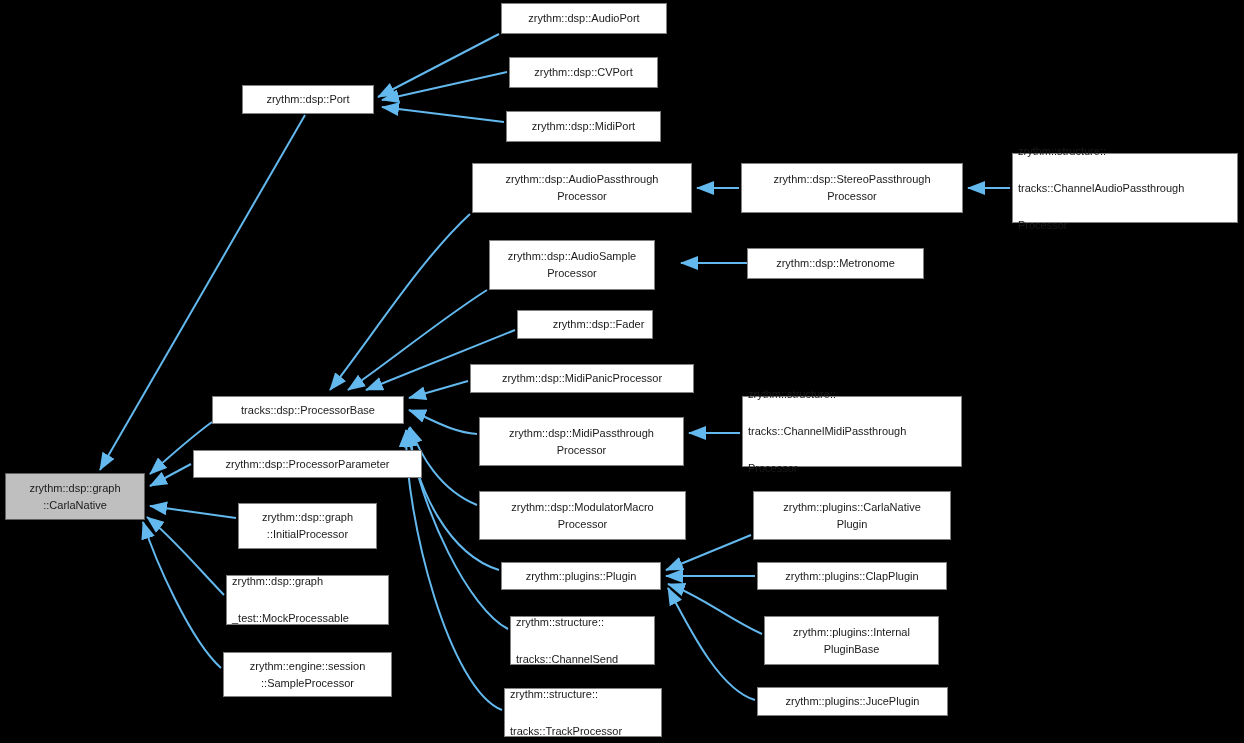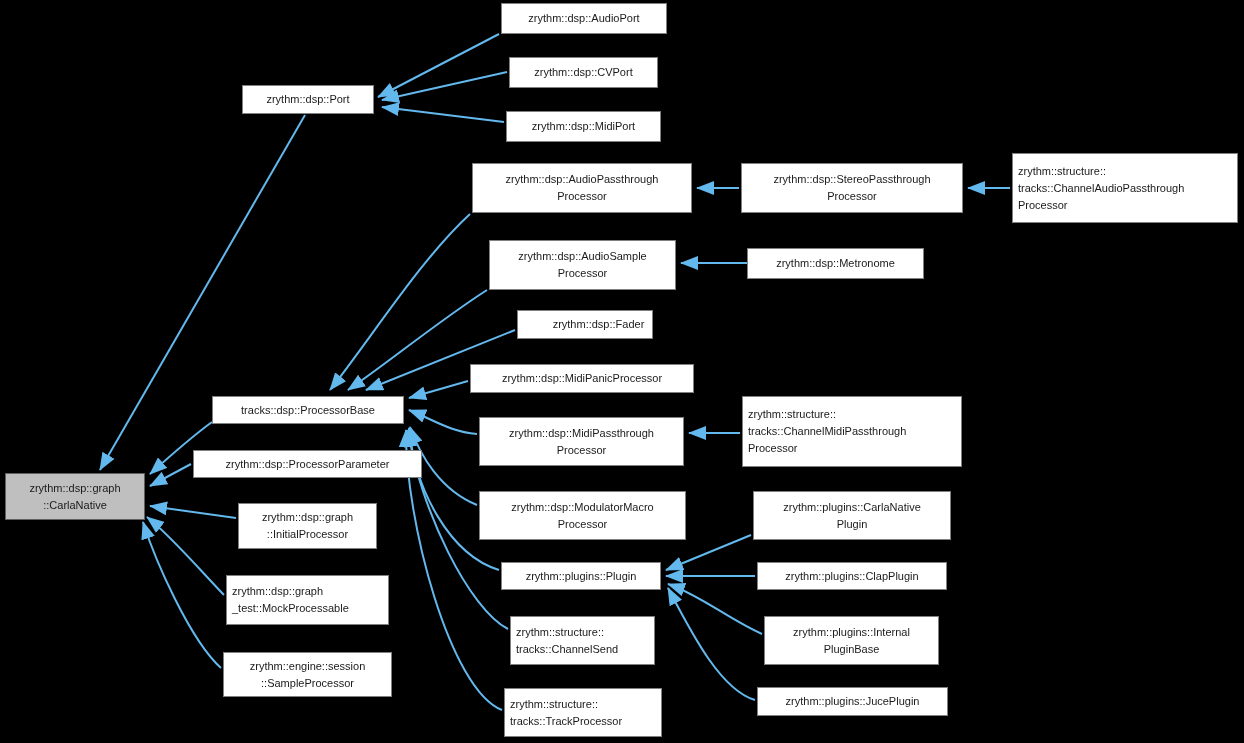--- a/index.html
+++ b/index.html
@@ -20,21 +20,21 @@
     color:#1a1a1a;
     font-size:11px;
     line-height:17px;
     display:flex;
     flex-direction:column;
     justify-content:center;
     padding:2px 5px;
     white-space:pre;
   }
   .node.center{align-items:center;text-align:center;}
-  .node.left{align-items:flex-start;text-align:left;}
+  .node.left{align-items:flex-start;text-align:left;gap:20px;}
   .node.root{
     background:#bfbfbf;
     border:1px solid #606060;
   }
   .node span{display:block;}
 </style>
 </head>
 <body>
 
 <div id="diagram-root">
@@ -74,21 +74,21 @@
       </g>
   </svg>
   <div id="node-layer">
       <div class="node center" style="left: 501px; top: 3px; width: 166px; height: 31px;"><span>zrythm::dsp::AudioPort</span></div>
       <div class="node center" style="left: 509px; top: 57px; width: 149px; height: 31px;"><span>zrythm::dsp::CVPort</span></div>
       <div class="node center" style="left: 506px; top: 111px; width: 155px; height: 31px;"><span>zrythm::dsp::MidiPort</span></div>
       <div class="node center" style="left: 242px; top: 85px; width: 132px; height: 29px;"><span>zrythm::dsp::Port</span></div>
       <div class="node center" style="left: 472px; top: 163px; width: 220px; height: 50px;"><span>zrythm::dsp::AudioPassthrough</span><span>Processor</span></div>
       <div class="node center" style="left: 741px; top: 163px; width: 222px; height: 50px;"><span>zrythm::dsp::StereoPassthrough</span><span>Processor</span></div>
       <div class="node left" style="left: 1012px; top: 153px; width: 226px; height: 70px;"><span>zrythm::structure::</span><span>tracks::ChannelAudioPassthrough</span><span>Processor</span></div>
-      <div class="node center" style="left: 489px; top: 240px; width: 187px; height: 50px;"><span>zrythm::dsp::AudioSample</span><span>Processor</span></div>
+      <div class="node center" style="left: 489px; top: 240px; width: 166px; height: 50px;"><span>zrythm::dsp::AudioSample</span><span>Processor</span></div>
       <div class="node center" style="left: 747px; top: 248px; width: 177px; height: 31px;"><span>zrythm::dsp::Metronome</span></div>
       <div class="node center" style="left: 517px; top: 310px; width: 136px; height: 29px; padding-left: 32px;"><span>zrythm::dsp::Fader</span></div>
       <div class="node center" style="left: 470px; top: 364px; width: 224px; height: 29px;"><span>zrythm::dsp::MidiPanicProcessor</span></div>
       <div class="node center" style="left: 212px; top: 396px; width: 192px; height: 28px;"><span>tracks::dsp::ProcessorBase</span></div>
       <div class="node center" style="left: 479px; top: 417px; width: 205px; height: 49px;"><span>zrythm::dsp::MidiPassthrough</span><span>Processor</span></div>
       <div class="node left" style="left: 742px; top: 396px; width: 220px; height: 71px;"><span>zrythm::structure::</span><span>tracks::ChannelMidiPassthrough</span><span>Processor</span></div>
       <div class="node center" style="left: 193px; top: 450px; width: 229px; height: 28px;"><span>zrythm::dsp::ProcessorParameter</span></div>
       <div class="node center root" style="left: 5px; top: 473px; width: 140px; height: 47px;"><span>zrythm::dsp::graph</span><span>::CarlaNative</span></div>
       <div class="node center" style="left: 479px; top: 491px; width: 207px; height: 49px;"><span>zrythm::dsp::ModulatorMacro</span><span>Processor</span></div>
       <div class="node center" style="left: 753px; top: 491px; width: 198px; height: 49px;"><span>zrythm::plugins::CarlaNative</span><span>Plugin</span></div>

